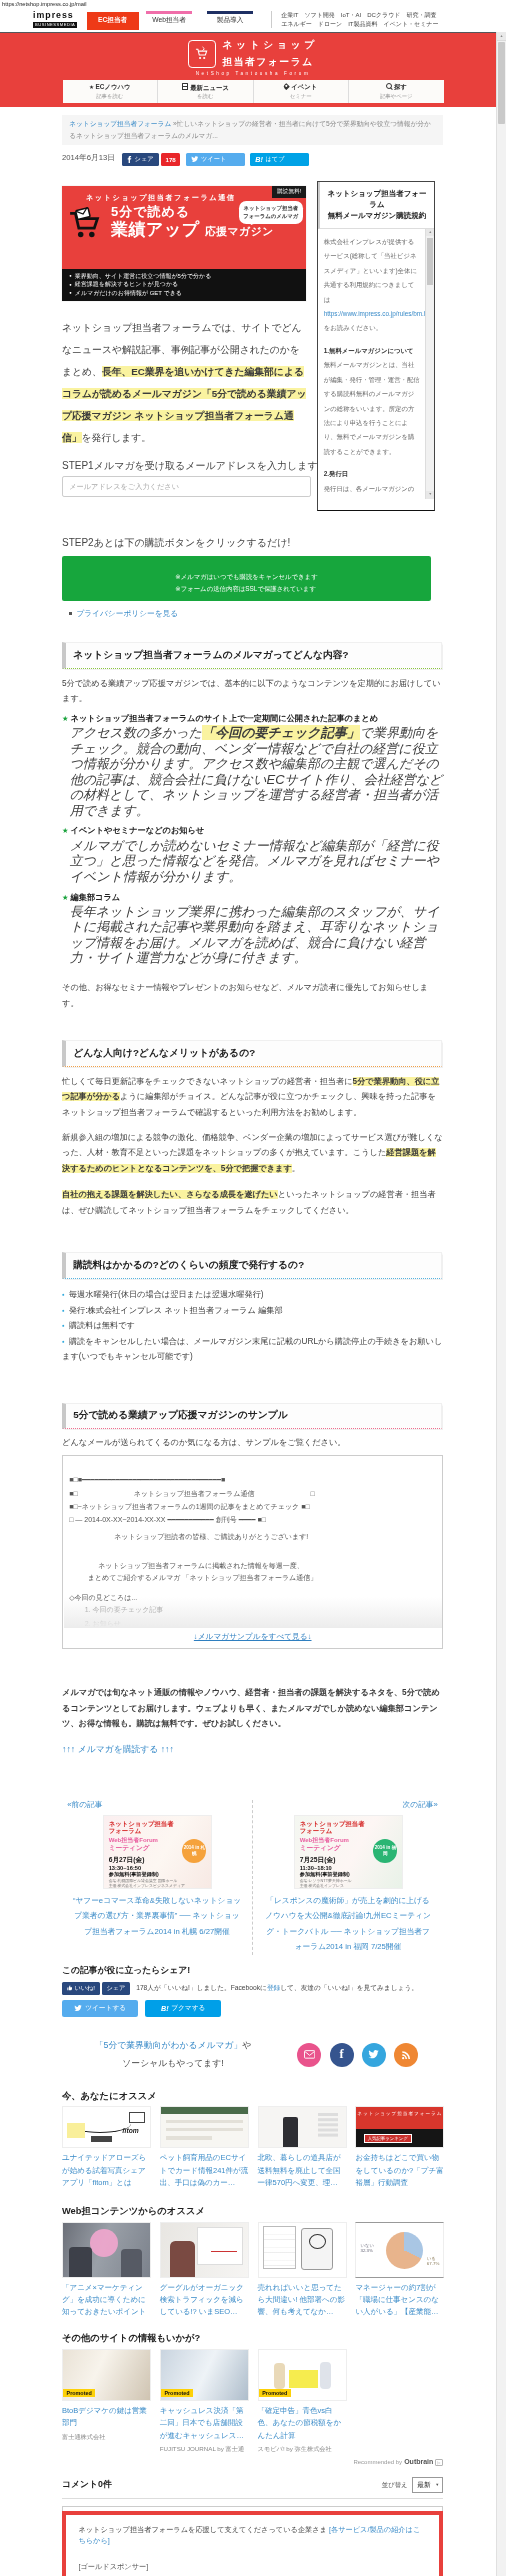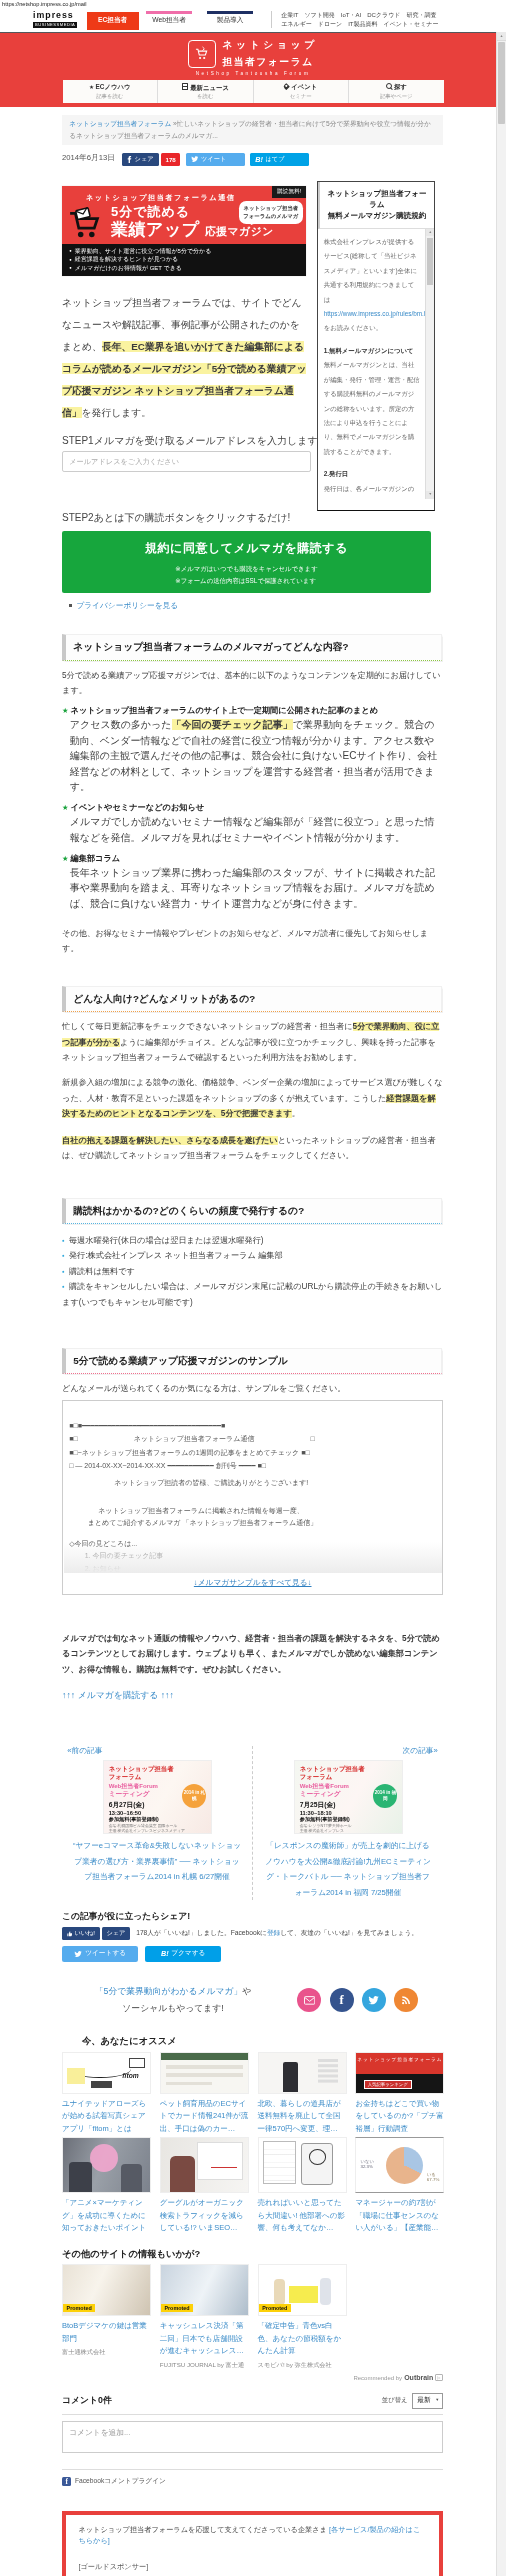--- a/index.html
+++ b/index.html
@@ -55,21 +55,21 @@
   .sbtn{display:flex;align-items:center;color:#fff;font-size:6.2px;border-radius:1.5px;padding:0 5.2px;height:13.4px;margin-right:2.1px;cursor:pointer;}
   .sbtn svg{margin-right:2.6px;}
   .btn-fbs{background:#29487d;}
   .fb-count{background:#e9262a;color:#fff;font-weight:bold;font-size:6.2px;height:13.4px;line-height:13.4px;padding:0 4.6px;border-radius:1.5px;margin-right:5.2px;}
   .btn-tw{background:#55acee;width:49px;}
   .btn-ht{background:#00a2e6;width:49px;margin-left:3.1px;}
   .bexcl{font-weight:bold;font-size:7.2px;margin-right:2.6px;font-style:italic;}
 
   
   #banner{margin-top:19.6px;width:244px;box-shadow:0 0 0 0.5px #eee;}
-  .bn-red{position:relative;background:#e8403c;height:58px;}
+  .bn-red{position:relative;background:#e8403c;height:83px;}
   .bn-badge{position:absolute;top:0;right:0;background:#1a1a1a;color:#fff;font-size:5.7px;padding:2.1px 4.6px;}
   .bn-kick{position:absolute;top:6.7px;left:24px;color:#fff;font-weight:bold;font-size:7.2px;letter-spacing:1.5px;}
   .bn-cart{position:absolute;left:6.2px;top:21.6px;}
   .bn-main{position:absolute;left:49px;top:17.5px;color:#fff;text-align:left;}
   .bn-main .m1{font-size:13px;font-weight:bold;letter-spacing:1px;}
   .bn-main .m2{font-size:17px;font-weight:bold;letter-spacing:0.5px;line-height:1.1;}
   .bn-main .m2 small{font-size:10.8px;}
   .bn-bub{position:absolute;right:3.1px;top:15.5px;background:#fff;border-radius:7.2px;padding:3.6px 4.6px;font-size:5.4px;font-weight:bold;color:#333;line-height:7.7px;text-align:center;}
   .bn-bub:after{content:"";position:absolute;left:9.3px;bottom:-4.1px;border:3.1px solid transparent;border-top-color:#fff;transform:rotate(25deg);}
   .bn-black{background:#111;padding:3.1px 7.2px 3.6px;}
@@ -102,21 +102,21 @@
   
   .sec-h{background:#fdfdfd;border:0.5px solid #f0f0f0;border-left:4.1px solid #c8c8c8;box-shadow:0.5px 0.5px 1px rgba(0,0,0,.06);
          padding:5.7px 7.2px;font-size:9.8px;font-weight:bold;color:#222;width:361px;}
   .dot-green{border-bottom:1px dotted #8cc63f;}
   .dot-orange{border-bottom:1px dotted #f0a04a;}
   .dot-blue{border-bottom:1px dotted #56b4e0;}
   .dot-pink{border-bottom:1px dotted #f06e8e;}
   .para{font-size:8.2px;line-height:15.5px;color:#3c3c3c;}
   .bul-t{font-size:8.2px;font-weight:bold;color:#222;height:12.4px;}
   .bul-t .st{color:#19a23c;margin-right:2.1px;font-size:7.2px;}
-  .bul-b{padding-left:7.7px;font-size:10px;line-height:15.5px;color:#3c3c3c;}
+  .bul-b{padding-left:7.7px;font-size:13px;line-height:15.5px;color:#3c3c3c;font-style:italic;}
   .bluedot li{list-style:none;font-size:8.2px;line-height:15.5px;color:#3c3c3c;}
   .bluedot li:before{content:"●";color:#2da8dc;font-size:4.6px;margin-right:4.1px;vertical-align:1px;}
   .bluedot{margin:8.2px 0 0;padding:0;}
 
   
   #sample{margin-top:4.1px;width:367px;border:0.5px solid #ccc;position:relative;padding:17.5px 6.2px 6.2px;color:#555;}
   .sm-line{font-size:7px;line-height:13.4px;letter-spacing:0;}
   .sm-greet{margin-top:5.2px;padding-left:45px;font-size:7px;}
   .sm-b1{margin-top:18.5px;padding-left:29px;font-size:7px;}
   .sm-b2{padding-left:18.5px;font-size:7px;line-height:13.4px;}
@@ -357,21 +357,20 @@
     </div>
 
     
     <p id="intro"><span>ネットショップ担当者フォーラムでは、サイトでどんなニュースや解説記事、事例記事が公開されたのかをまとめ、</span><span class="hl">長年、EC業界を追いかけてきた編集部によるコラムが読めるメールマガジン「5分で読める業績アップ応援マガジン ネットショップ担当者フォーラム通信」</span><span>を発行します。</span></p>
 
     
     <div class="steptxt" style="margin-top:7.2px;">STEP1メルマガを受け取るメールアドレスを入力します</div>
     <input id="mailinput" type="text" placeholder="メールアドレスをご入力ください" style="">
     <div class="steptxt" style="margin-top:39px;">STEP2あとは下の購読ボタンをクリックするだけ!</div>
     <div id="subbtn">
-      <div class="t">規約に同意してメルマガを購読する</div>
       <div class="notes">
         <div>※メルマガはいつでも購読をキャンセルできます</div>
         <div>※フォームの送信内容はSSLで保護されています</div>
       </div>
     </div>
     <div id="privacy">
       <span class="sq"></span><a class="blue">プライバシーポリシーを見る</a>
     </div>
 
     
@@ -516,21 +515,21 @@
           <svg width="10.3" height="10.3" viewBox="0 0 24 24">
               <circle cx="5" cy="19" r="2.6" fill="#fff"></circle>
               <path d="M3 10a11 11 0 0 1 11 11h-3.6A7.4 7.4 0 0 0 3 13.6z" fill="#fff"></path>
               <path d="M3 3a18 18 0 0 1 18 18h-3.6A14.4 14.4 0 0 0 3 6.6z" fill="#fff"></path>
             </svg>
         </div>
       </div>
     </div>
 
     
-    <div class="reco-h" style="margin-top:17.5px;margin-left:20px;">今、あなたにオススメ</div>
+    <div class="reco-h" style="margin-top:17.5px;">今、あなたにオススメ</div>
     <div class="cards">
       <div class="card">
         <div class="thumb h82 th-fitom">
           <div class="ar"></div>
             <div class="yb"></div>
             <div class="bx1"></div>
             <div class="bx2"></div>
           <div class="fl">fitom</div>
         </div>
         <div class="ttl">ユナイテッドアローズらが始める試着写真シェアアプリ「fitom」とは</div>
@@ -555,20 +554,21 @@
         <div class="thumb h82 th-rank">
           <div class="wt">ネットショップ担当者フォーラム</div>
           <div class="stair"></div>
           <div class="band">人気記事ランキング</div>
         </div>
         <div class="ttl">お金持ちはどこで買い物をしているのか?「プチ富裕層」行動調査</div>
       </div>
     </div>
 
     
+    <div class="reco-h" style="margin-top:15.5px;">Web担コンテンツからのオススメ</div>
     <div class="cards">
       <div class="card">
         <div class="thumb h108 th-anime">
             <div class="pc"></div>
             <div class="p1"></div>
             <div class="p2"></div>
           </div>
         <div class="ttl">「アニメ×マーケティング」を成功に導くために知っておきたいポイント</div>
       </div>
       <div class="card">

